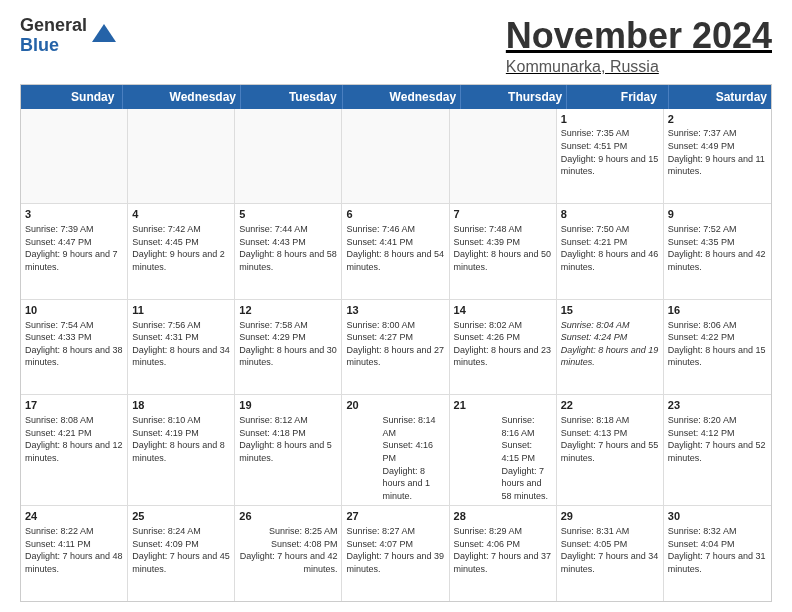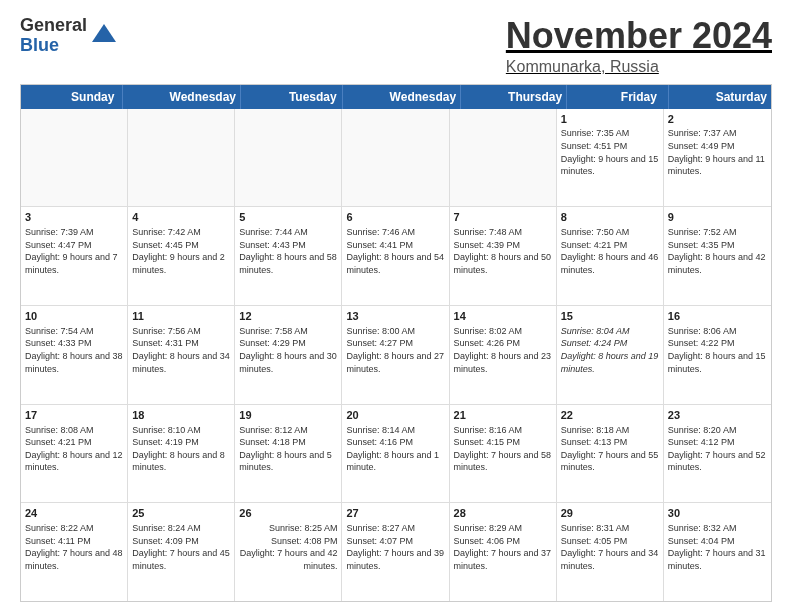--- a/index.html
+++ b/index.html
@@ -268,27 +268,27 @@
 Daylight: 8 hours and 8 minutes.</div>
           </div>
           <div class="cal-cell">
             <div class="day-num">19</div>
             <div class="day-info" style="white-space: pre-line;">Sunrise: 8:12 AM
 Sunset: 4:18 PM
 Daylight: 8 hours and 5 minutes.</div>
           </div>
           <div class="cal-cell">
             <div class="day-num">20</div>
-            <div class="day-info" style="white-space: pre-line;">Sunrise: 8:14 AM
+            <div class="day-info" style="white-space: pre-line; margin-left: 36px;">Sunrise: 8:14 AM
 Sunset: 4:16 PM
 Daylight: 8 hours and 1 minute.</div>
           </div>
           <div class="cal-cell">
             <div class="day-num">21</div>
-            <div class="day-info" style="white-space: pre-line;">Sunrise: 8:16 AM
+            <div class="day-info" style="white-space: pre-line; margin-left: 48px;">Sunrise: 8:16 AM
 Sunset: 4:15 PM
 Daylight: 7 hours and 58 minutes.</div>
           </div>
           <div class="cal-cell">
             <div class="day-num">22</div>
             <div class="day-info" style="white-space: pre-line;">Sunrise: 8:18 AM
 Sunset: 4:13 PM
 Daylight: 7 hours and 55 minutes.</div>
           </div>
           <div class="cal-cell">

